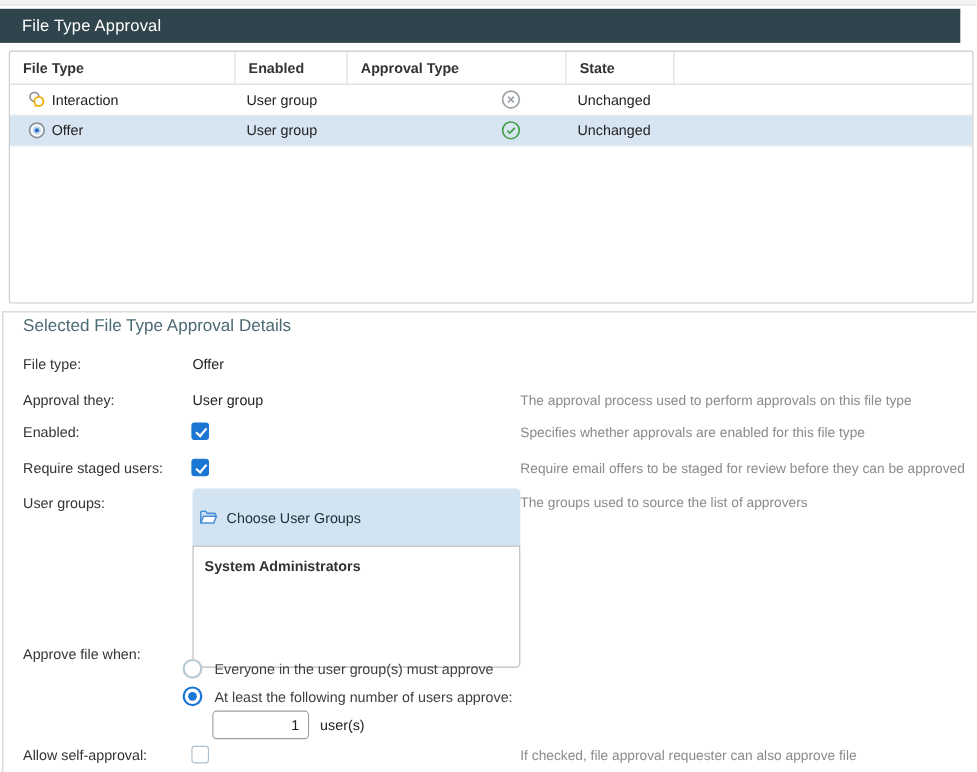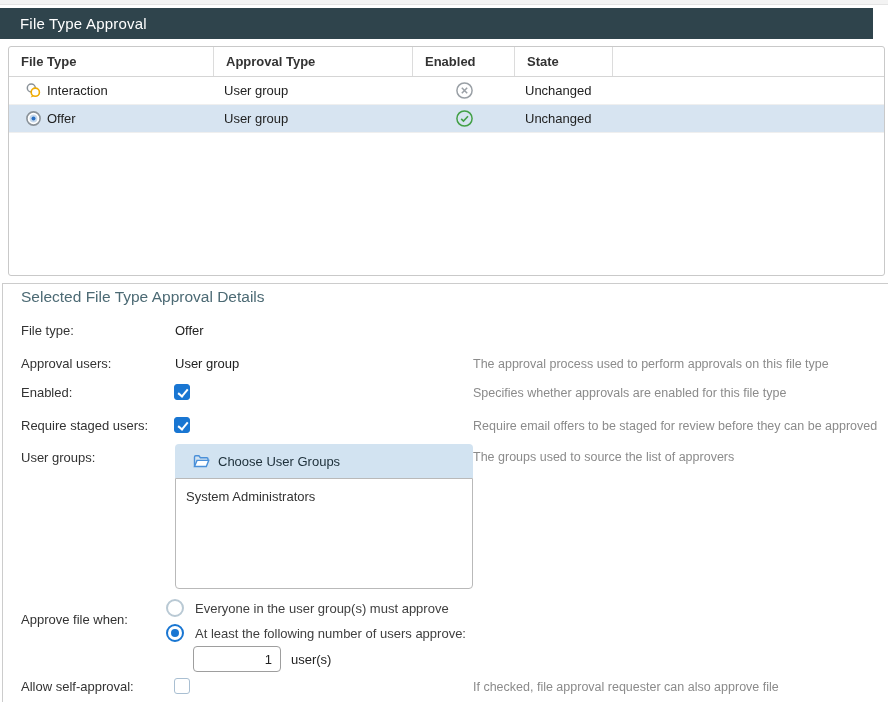--- a/index.html
+++ b/index.html
@@ -59,26 +59,26 @@
   .radio { position: absolute; left: 163px; width: 18px; height: 18px;
     border-radius: 50%; background: #fff; cursor: pointer; }
   .radio.off { border: 2px solid #b9c9d4; }
   .radio.on { border: 2px solid #1976d2; }
   .radio.on::after { content: ""; position: absolute; left: 3px; top: 3px;
     width: 8px; height: 8px; border-radius: 50%; background: #1976d2; }
   .radio-lbl { position: absolute; left: 192px; color: #404040; }
 
   
   .ug-widget { position: absolute; left: 172px; top: 160px; width: 298px; }
-  .ug-bar { height: 34px; background: #d2e3f1; border-radius: 4px 4px 0 0;
-    display: flex; align-items: center; padding-left: 18px; cursor: pointer;
+  .ug-bar { height: 52px; background: #d2e3f1; border-radius: 4px 4px 0 0;
+    display: flex; align-items: center; padding-left: 6px; cursor: pointer;
     color: #20323c; }
   .ug-bar .folder { width: 17px; height: 15px; margin-right: 8px; }
   .ug-list { height: 111px; background: #fff; border: 1px solid #b9b9b9;
-    border-radius: 0 0 4px 4px; overflow: hidden; }
+    border-radius: 0 0 4px 4px; overflow: hidden; font-weight: bold; }
   .ug-item { padding: 10px 10px 6px 10px; color: #333; cursor: default; }
 
   
   .count-input { position: absolute; left: 190px; top: 362px; width: 88px; height: 26px;
     border: 1px solid #9e9e9e; border-radius: 4px; text-align: right;
     padding-right: 8px; font-size: 13px; font-family: "Liberation Sans", sans-serif;
     color: #222; outline: none; }
   .count-suffix { position: absolute; left: 288px; top: 368px; color: #222; }
 </style>
 </head>
@@ -87,22 +87,22 @@
 <div class="screen">
   <div class="top-strip"></div>
 
   <div class="titlebar">
     <span>File Type Approval</span>
   </div>
 
   <div class="table-panel">
     <div class="thead">
       <div class="th col-ft">File Type</div>
+      <div class="th col-en">Enabled</div>
       <div class="th col-at">Approval Type</div>
-      <div class="th col-en">Enabled</div>
       <div class="th col-st">State</div>
       <div class="th col-rest"></div>
     </div>
 
     <div class="trow">
       <div class="td col-ft">
         <svg class="type-icon" viewBox="0 0 17 17">
           <circle cx="6.3" cy="6" r="4" fill="#fff" stroke="#8a9299" stroke-width="1.5"></circle>
           <circle cx="10.3" cy="10.2" r="4.1" fill="#fff" stroke="#f0ab00" stroke-width="1.6"></circle>
           <path d="M6.8 13.8 L5.6 15.6 L8.6 14.4" fill="#f0ab00"></path>
@@ -140,21 +140,21 @@
       <div class="td col-rest"></div>
     </div>
   </div>
 
   <div class="details-panel">
     <div class="details-heading">Selected File Type Approval Details</div>
 
     <div class="lbl" style="top:39px">File type:</div>
     <div class="val" style="top:39px">Offer</div>
 
-    <div class="lbl" style="top:72px">Approval users:</div>
+    <div class="lbl" style="top:72px">Approval they:</div>
     <div class="val" style="top:72px">User group</div>
     <div class="desc" style="top:73px">The approval process used to perform approvals on this file type</div>
 
     <div class="lbl" style="top:101px">Enabled:</div>
     <div class="checkbox checked" style="top:100px"></div>
     <div class="desc" style="top:102px">Specifies whether approvals are enabled for this file type</div>
 
     <div class="lbl" style="top:134px">Require staged users:</div>
     <div class="checkbox checked" style="top:133px"></div>
     <div class="desc" style="top:135px">Require email offers to be staged for review before they can be approved</div>
@@ -167,21 +167,21 @@
           <path d="M1.5 12.5 V3 q0-1.2 1.2-1.2 h3.2 l1.5 1.9 h6.4 q1.2 0 1.2 1.2 v1.3" fill="none" stroke="#4a90d9" stroke-width="1.4"></path>
           <path d="M1.5 12.5 L4 6.4 h11.7 L13.3 12.5 z" fill="#fff" stroke="#4a90d9" stroke-width="1.4"></path>
         </svg>
         <span>Choose User Groups</span>
       </div>
       <div class="ug-list">
         <div class="ug-item">System Administrators</div>
       </div>
     </div>
 
-    <div class="lbl" style="top:328px">Approve file when:</div>
+    <div class="lbl" style="top:303px">Approve file when:</div>
     <div class="radio off" style="top:315px"></div>
     <div class="radio-lbl" style="top:317px">Everyone in the user group(s) must approve</div>
     <div class="radio on" style="top:340px"></div>
     <div class="radio-lbl" style="top:342px">At least the following number of users approve:</div>
     <input class="count-input" type="text" value="1" style="">
     <div class="count-suffix">user(s)</div>
 
     <div class="lbl" style="top:395px">Allow self-approval:</div>
     <div class="checkbox unchecked" style="top:394px"></div>
     <div class="desc" style="top:396px">If checked, file approval requester can also approve file</div>

